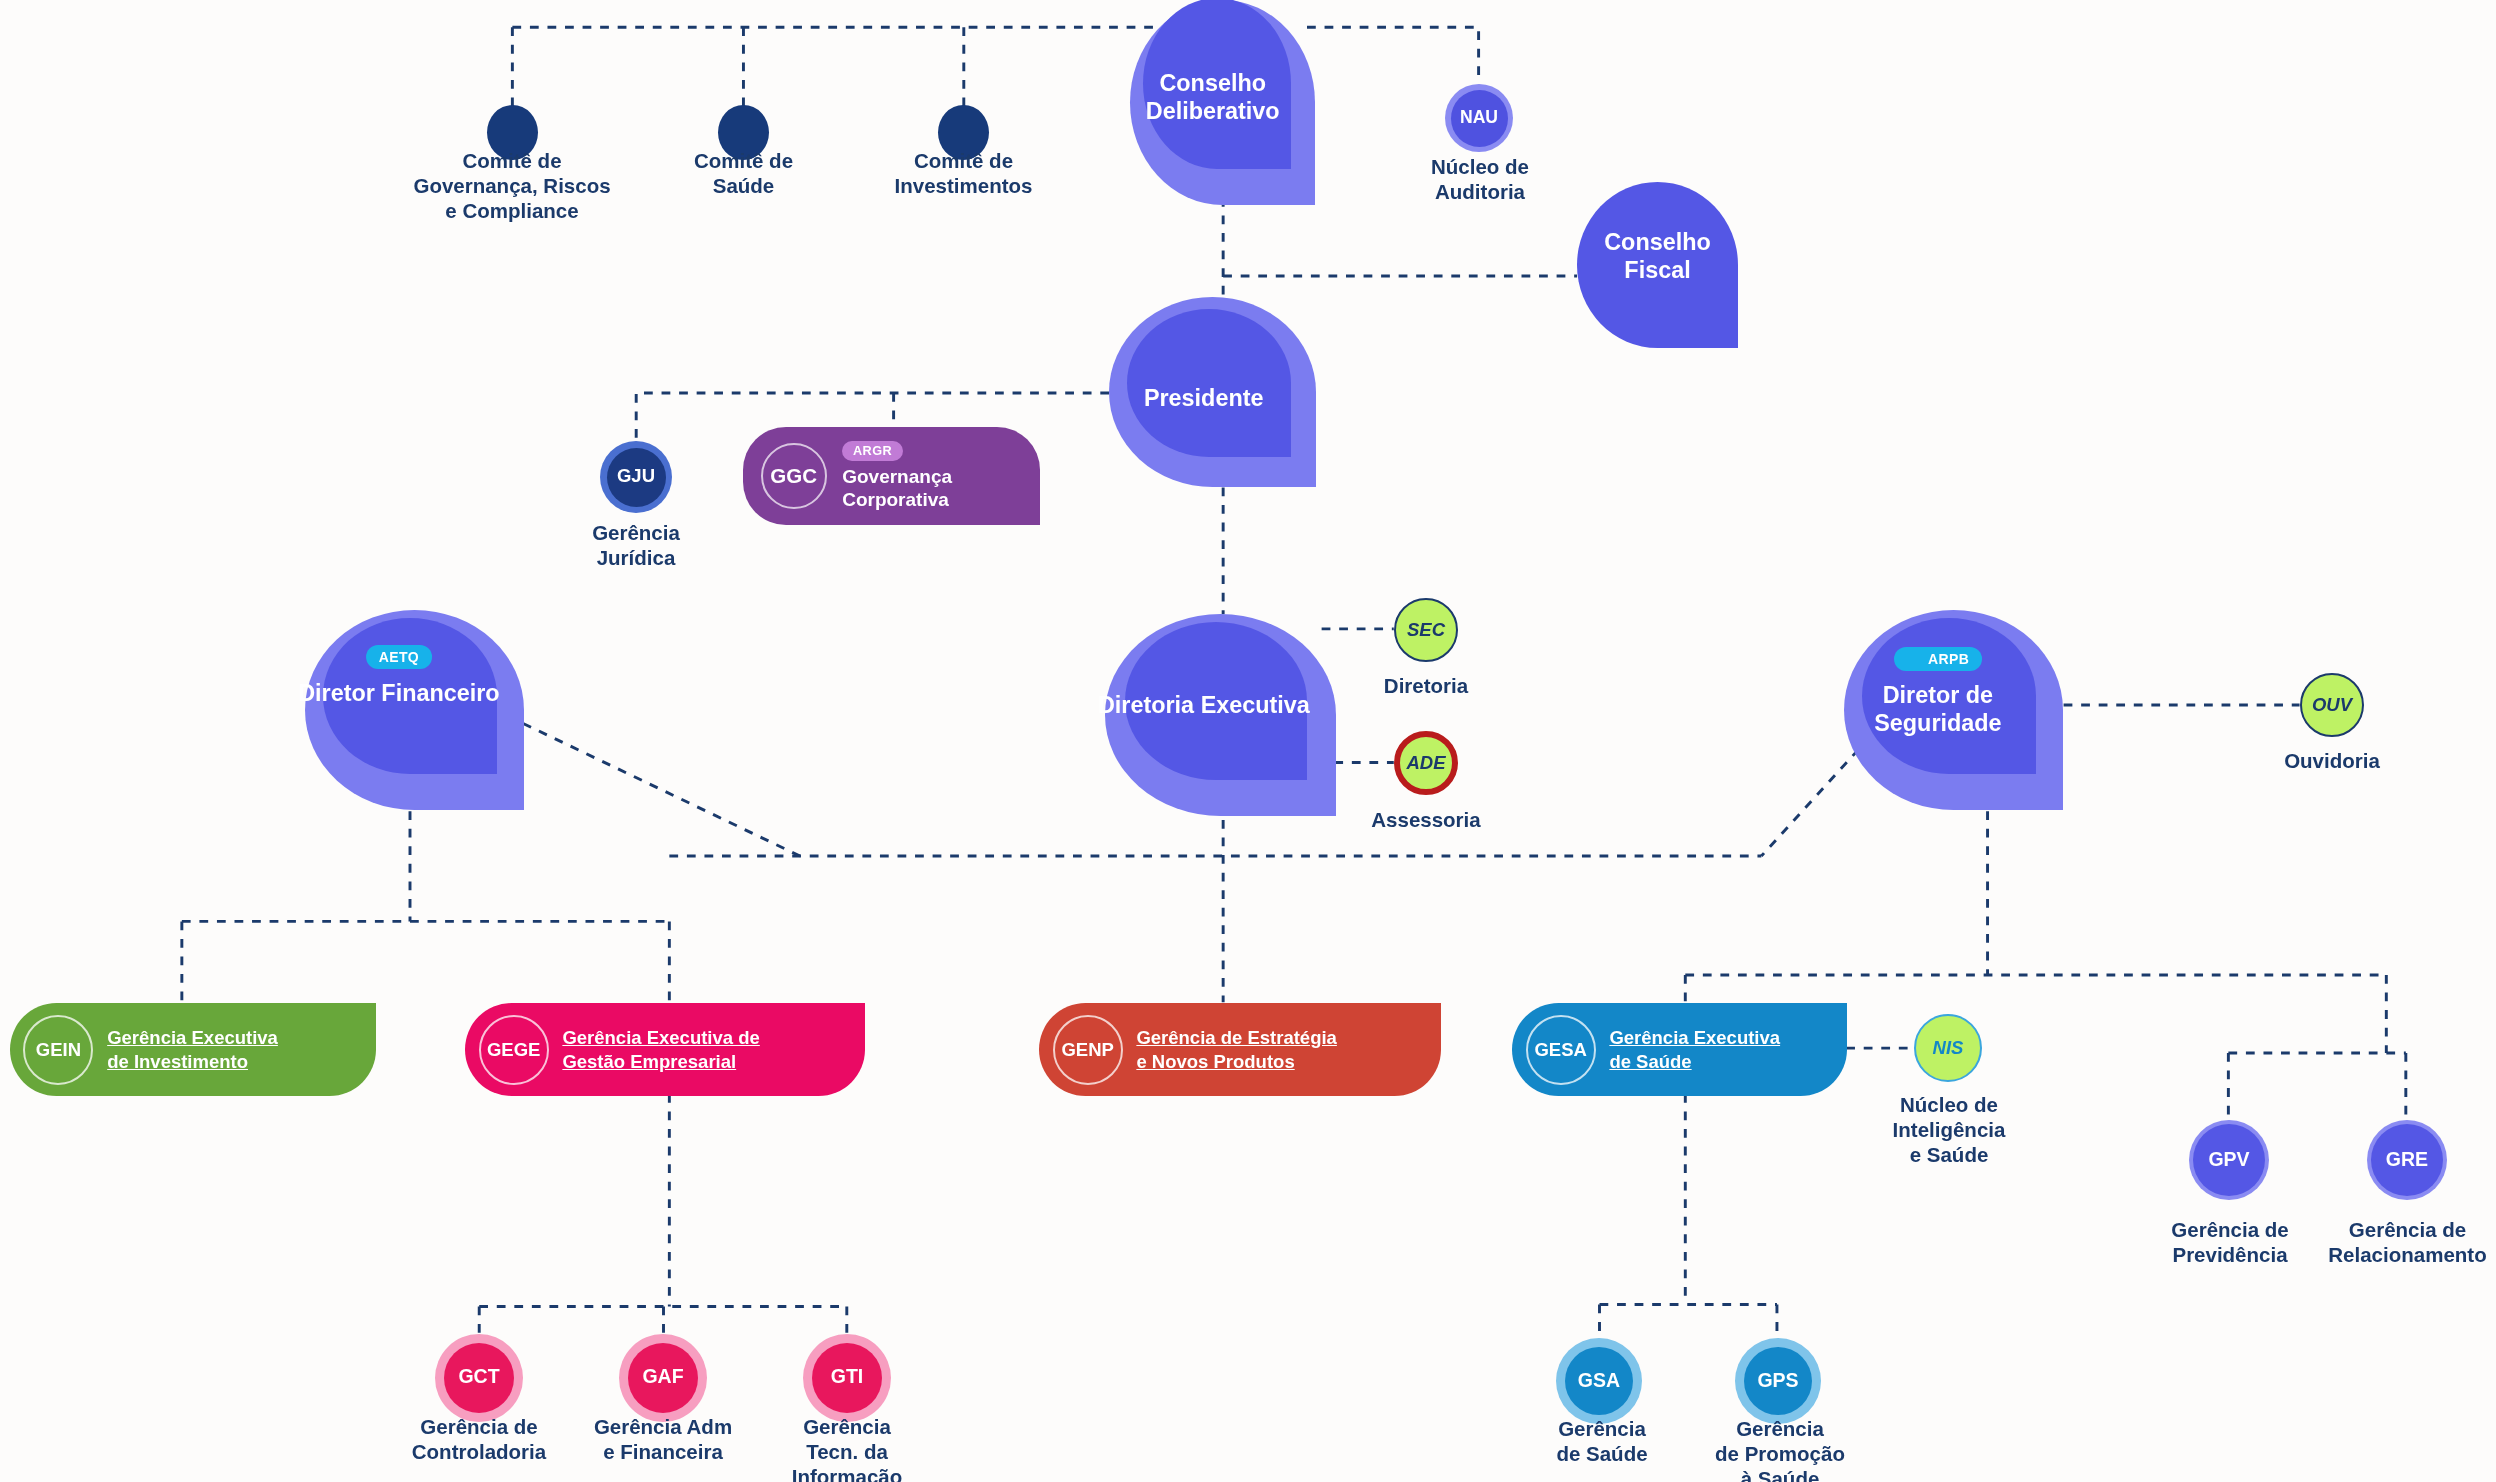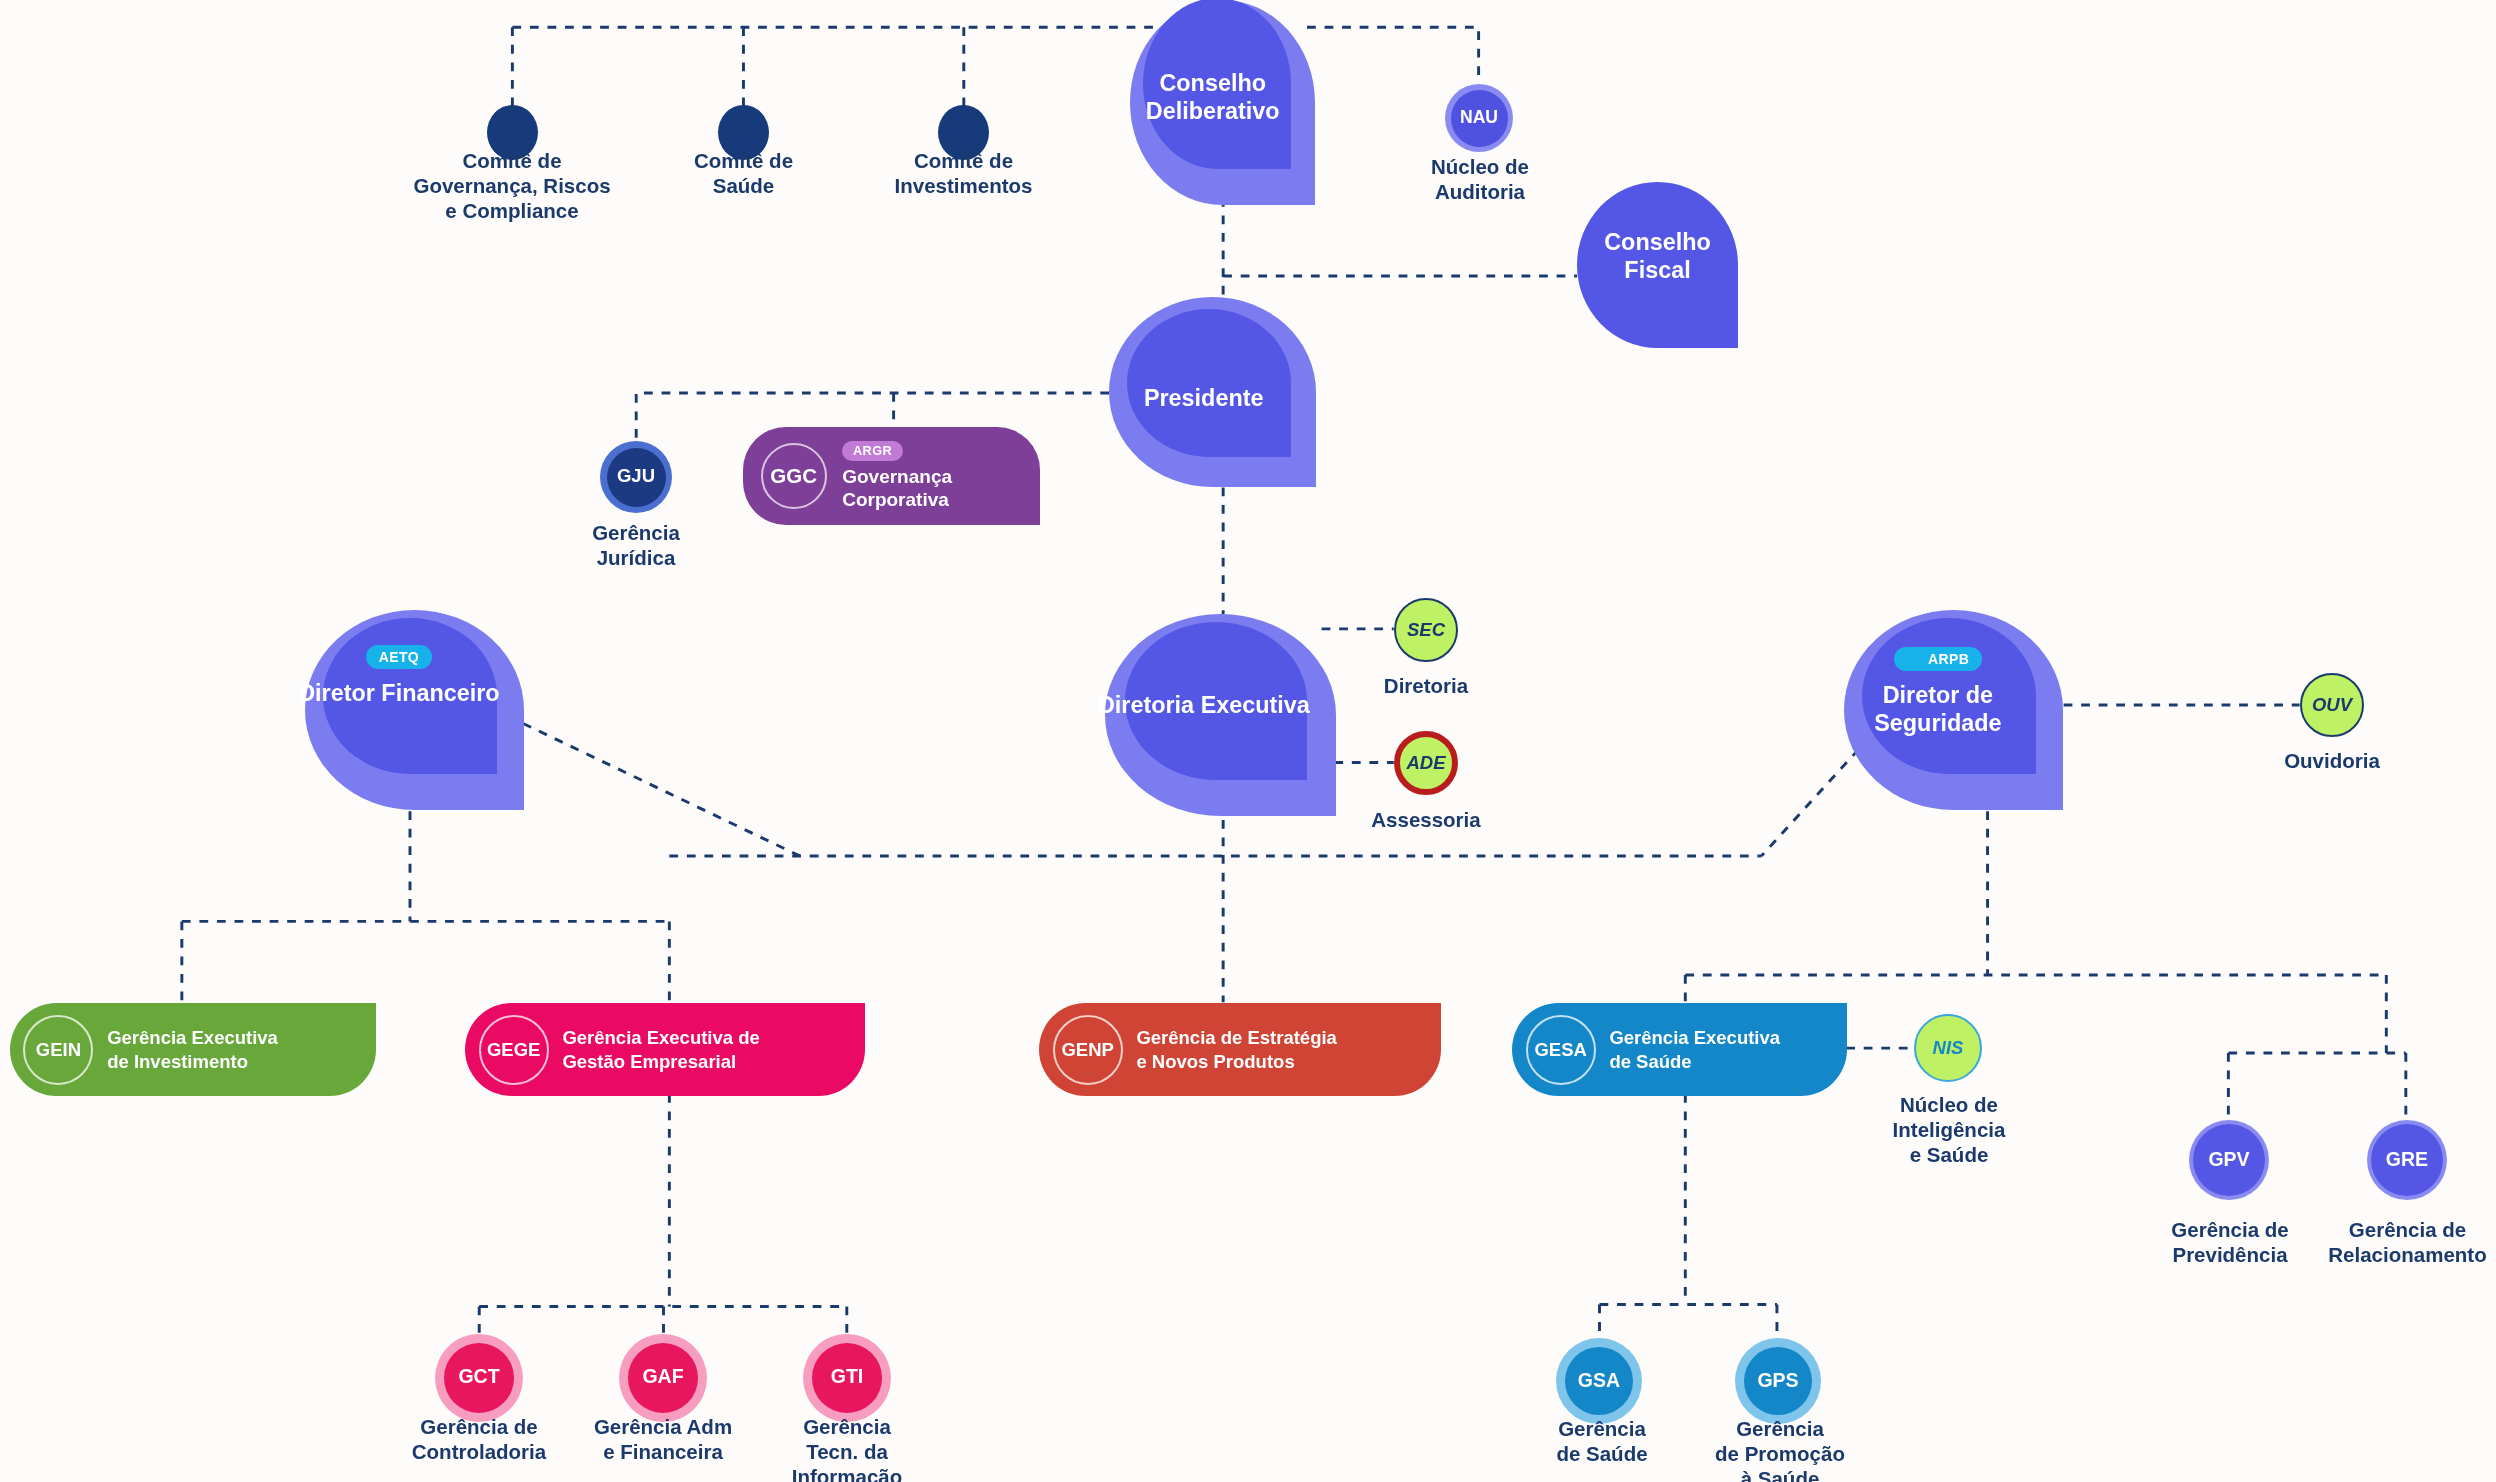--- a/index.html
+++ b/index.html
@@ -124,20 +124,21 @@
     justify-content: center;
     color: #ffffff;
     font-weight: bold;
     box-sizing: border-box;
   }
   .pill-text {
     color: #ffffff;
     font-weight: bold;
     line-height: 1.25;
     white-space: pre-line;
+    text-decoration: underline;
   }
 
   
   .ggc-pill {
     position: absolute;
     background: #7e3f98;
     border-radius: 43px 43px 0 43px;
     display: flex;
     align-items: center;
     z-index: 3;

